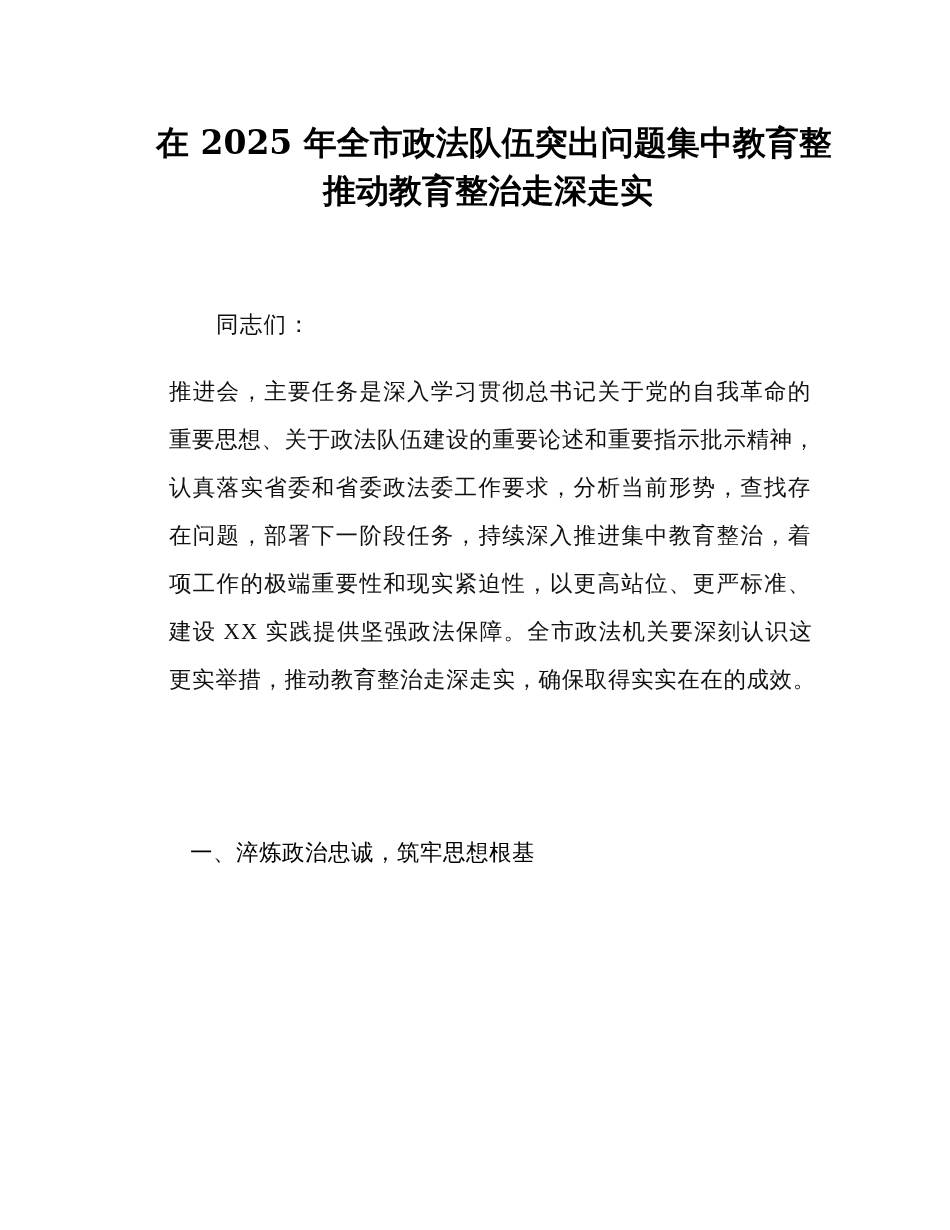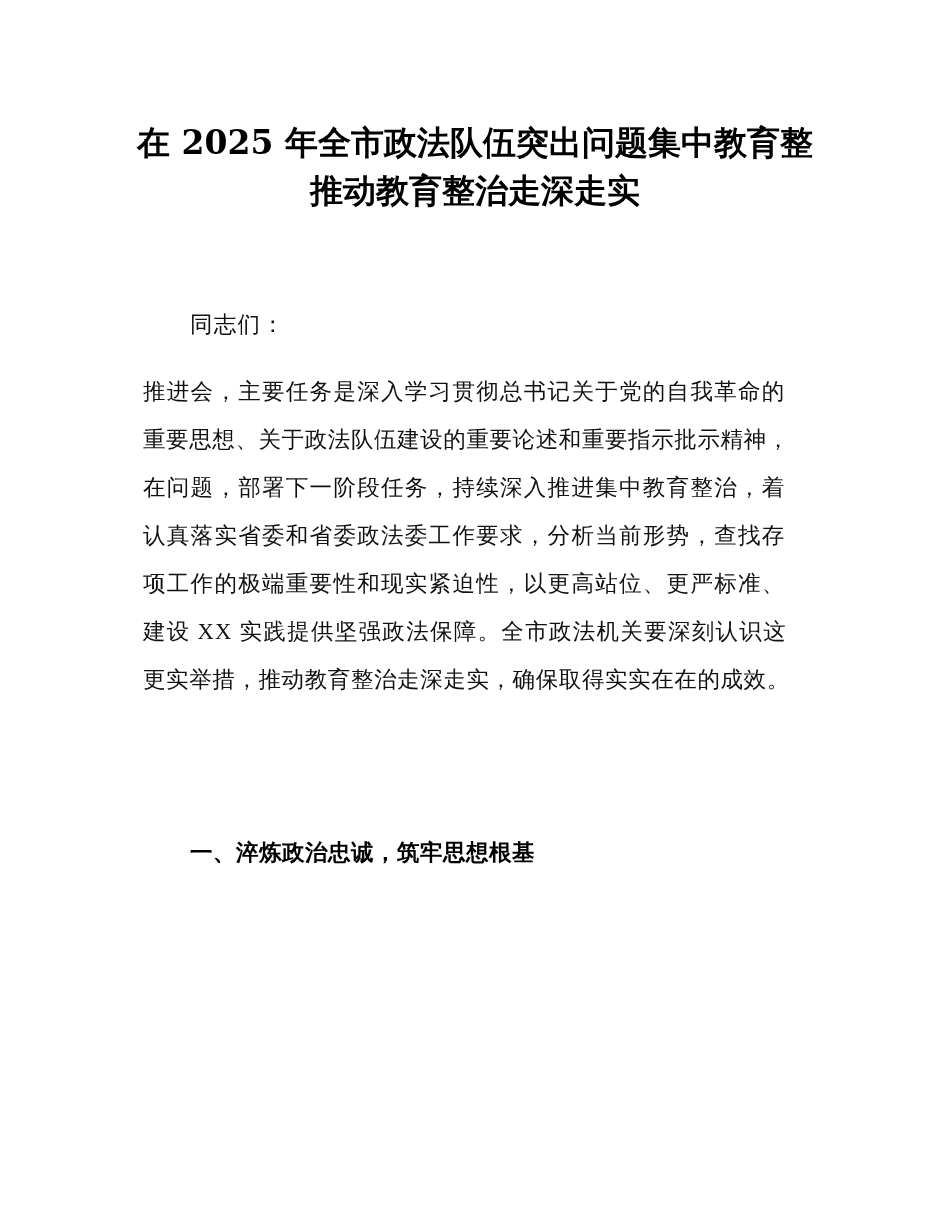--- a/index.html
+++ b/index.html
@@ -43,30 +43,31 @@
       line-height: 48px;
       letter-spacing: 1.3px;
       margin: 0;
       color: #111111;
       font-weight: 300;
     }
     .line {
       display: block;
       white-space: nowrap;
       height: 48px;
+      margin-left: 26px;
     }
     .indent { padding-left: 47px; }
     .salutation { top: 301px; }
     .para1 { top: 368px; }
     .heading {
       position: absolute;
       left: 190px;
       top: 828px;
       font-family: "DejaVu Sans", "Liberation Sans", sans-serif;
-      font-weight: bold;
+      font-weight: normal;
       font-size: 22.5px;
       line-height: 48px;
       letter-spacing: 0.5px;
       margin: 0;
     }
     .para2 { top: 874px; }
   </style>
 </head>
 <body>
 
@@ -77,22 +78,22 @@
     <span class="line">推动教育整治走深走实</span>
   </h1>
 
   <p class="body-text salutation">
     <span class="line indent">同志们：</span>
   </p>
 
   <p class="body-text para1">
     <span class="line">推进会，主要任务是深入学习贯彻总书记关于党的自我革命的</span>
     <span class="line" style="letter-spacing:0.6px;">重要思想、关于政法队伍建设的重要论述和重要指示批示精神，</span>
+    <span class="line">认真落实省委和省委政法委工作要求，分析当前形势，查找存</span>
     <span class="line">在问题，部署下一阶段任务，持续深入推进集中教育整治，着</span>
-    <span class="line">认真落实省委和省委政法委工作要求，分析当前形势，查找存</span>
     <span class="line">项工作的极端重要性和现实紧迫性，以更高站位、更严标准、</span>
     <span class="line">建设 XX 实践提供坚强政法保障。全市政法机关要深刻认识这</span>
     <span class="line" style="letter-spacing:0.6px;">更实举措，推动教育整治走深走实，确保取得实实在在的成效。</span>
   </p>
 
   <h2 class="heading">一、淬炼政治忠诚，筑牢思想根基</h2>
 
 
 </div>
 

